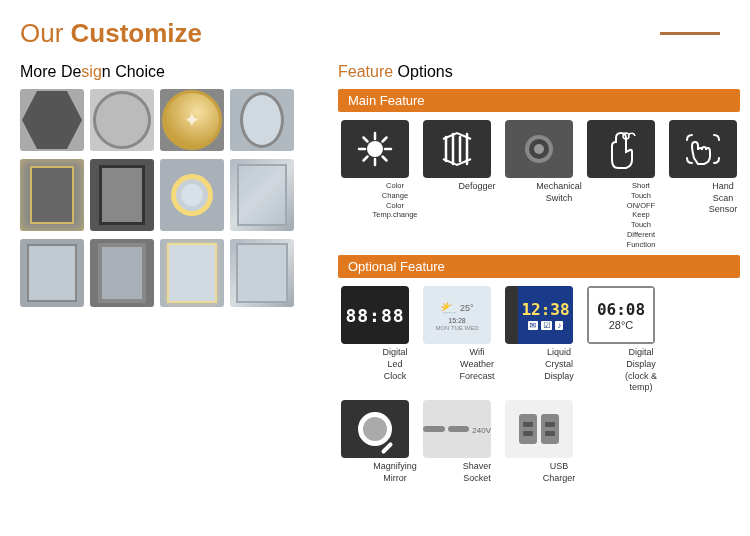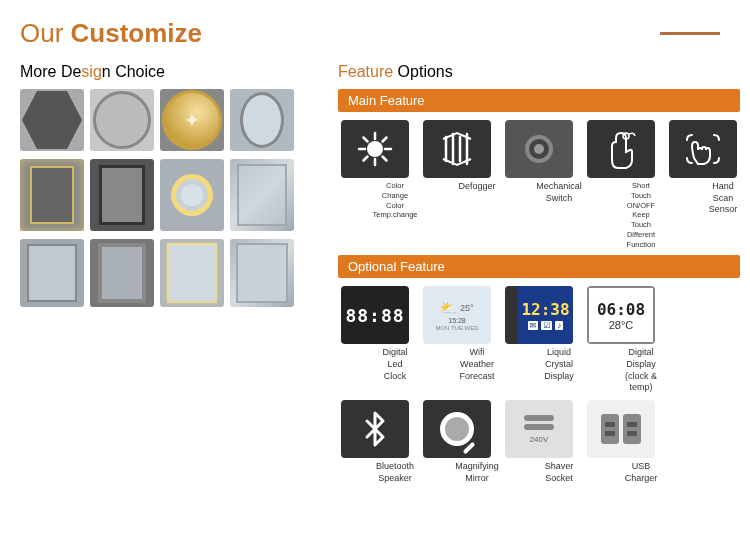--- a/index.html
+++ b/index.html
@@ -173,21 +173,21 @@
       position: relative;
     }
     .magnify-handle {
       width: 4px; height: 14px; background: #fff;
       position: absolute; bottom: -14px; right: -2px;
       transform: rotate(45deg);
       border-radius: 2px;
     }
     .shaver-box {
       background: #e0e0e0; width: 100%; height: 100%;
-      display: flex; flex-direction: column; align-items: center; justify-content: center;
+      display: flex; flex-direction: row; align-items: center; justify-content: center;
       gap: 3px;
     }
     .shaver-slot { width: 30px; height: 6px; background: #888; border-radius: 3px; }
     .usb-box {
       background: #f0f0f0; width: 100%; height: 100%;
       display: flex; flex-direction: row; align-items: center; justify-content: center;
       gap: 4px;
     }
     .usb-port { width: 18px; height: 30px; background: #888; border-radius: 3px; display: flex; flex-direction: column; align-items: center; justify-content: center; gap: 4px; }
     .usb-hole { width: 10px; height: 5px; background: #555; border-radius: 1px; }
@@ -403,28 +403,20 @@
               </div>
             </div>
             <div class="feature-label">Digital Display<br>(clock &amp; temp)</div>
           </div>
 
         </div>
 
         
         <div class="feature-grid">
 
-          <div class="feature-item">
-            <div class="feature-icon-box">
-              <svg width="36" height="40" viewBox="0 0 36 40">
-                <path d="M10 12 L26 28 L18 36 L18 4 L26 12 L10 28" fill="none" stroke="white" stroke-width="3" stroke-linejoin="round" stroke-linecap="round"></path>
-              </svg>
-            </div>
-            <div class="feature-label">Bluetooth Speaker</div>
-          </div>
 
           <div class="feature-item">
             <div class="feature-icon-box">
               <div style="position:relative;width:38px;height:42px;display:flex;align-items:center;justify-content:center;">
                 <div class="magnify-icon">
                   <div class="magnify-handle"></div>
                 </div>
               </div>
             </div>
             <div class="feature-label">Magnifying Mirror</div>

